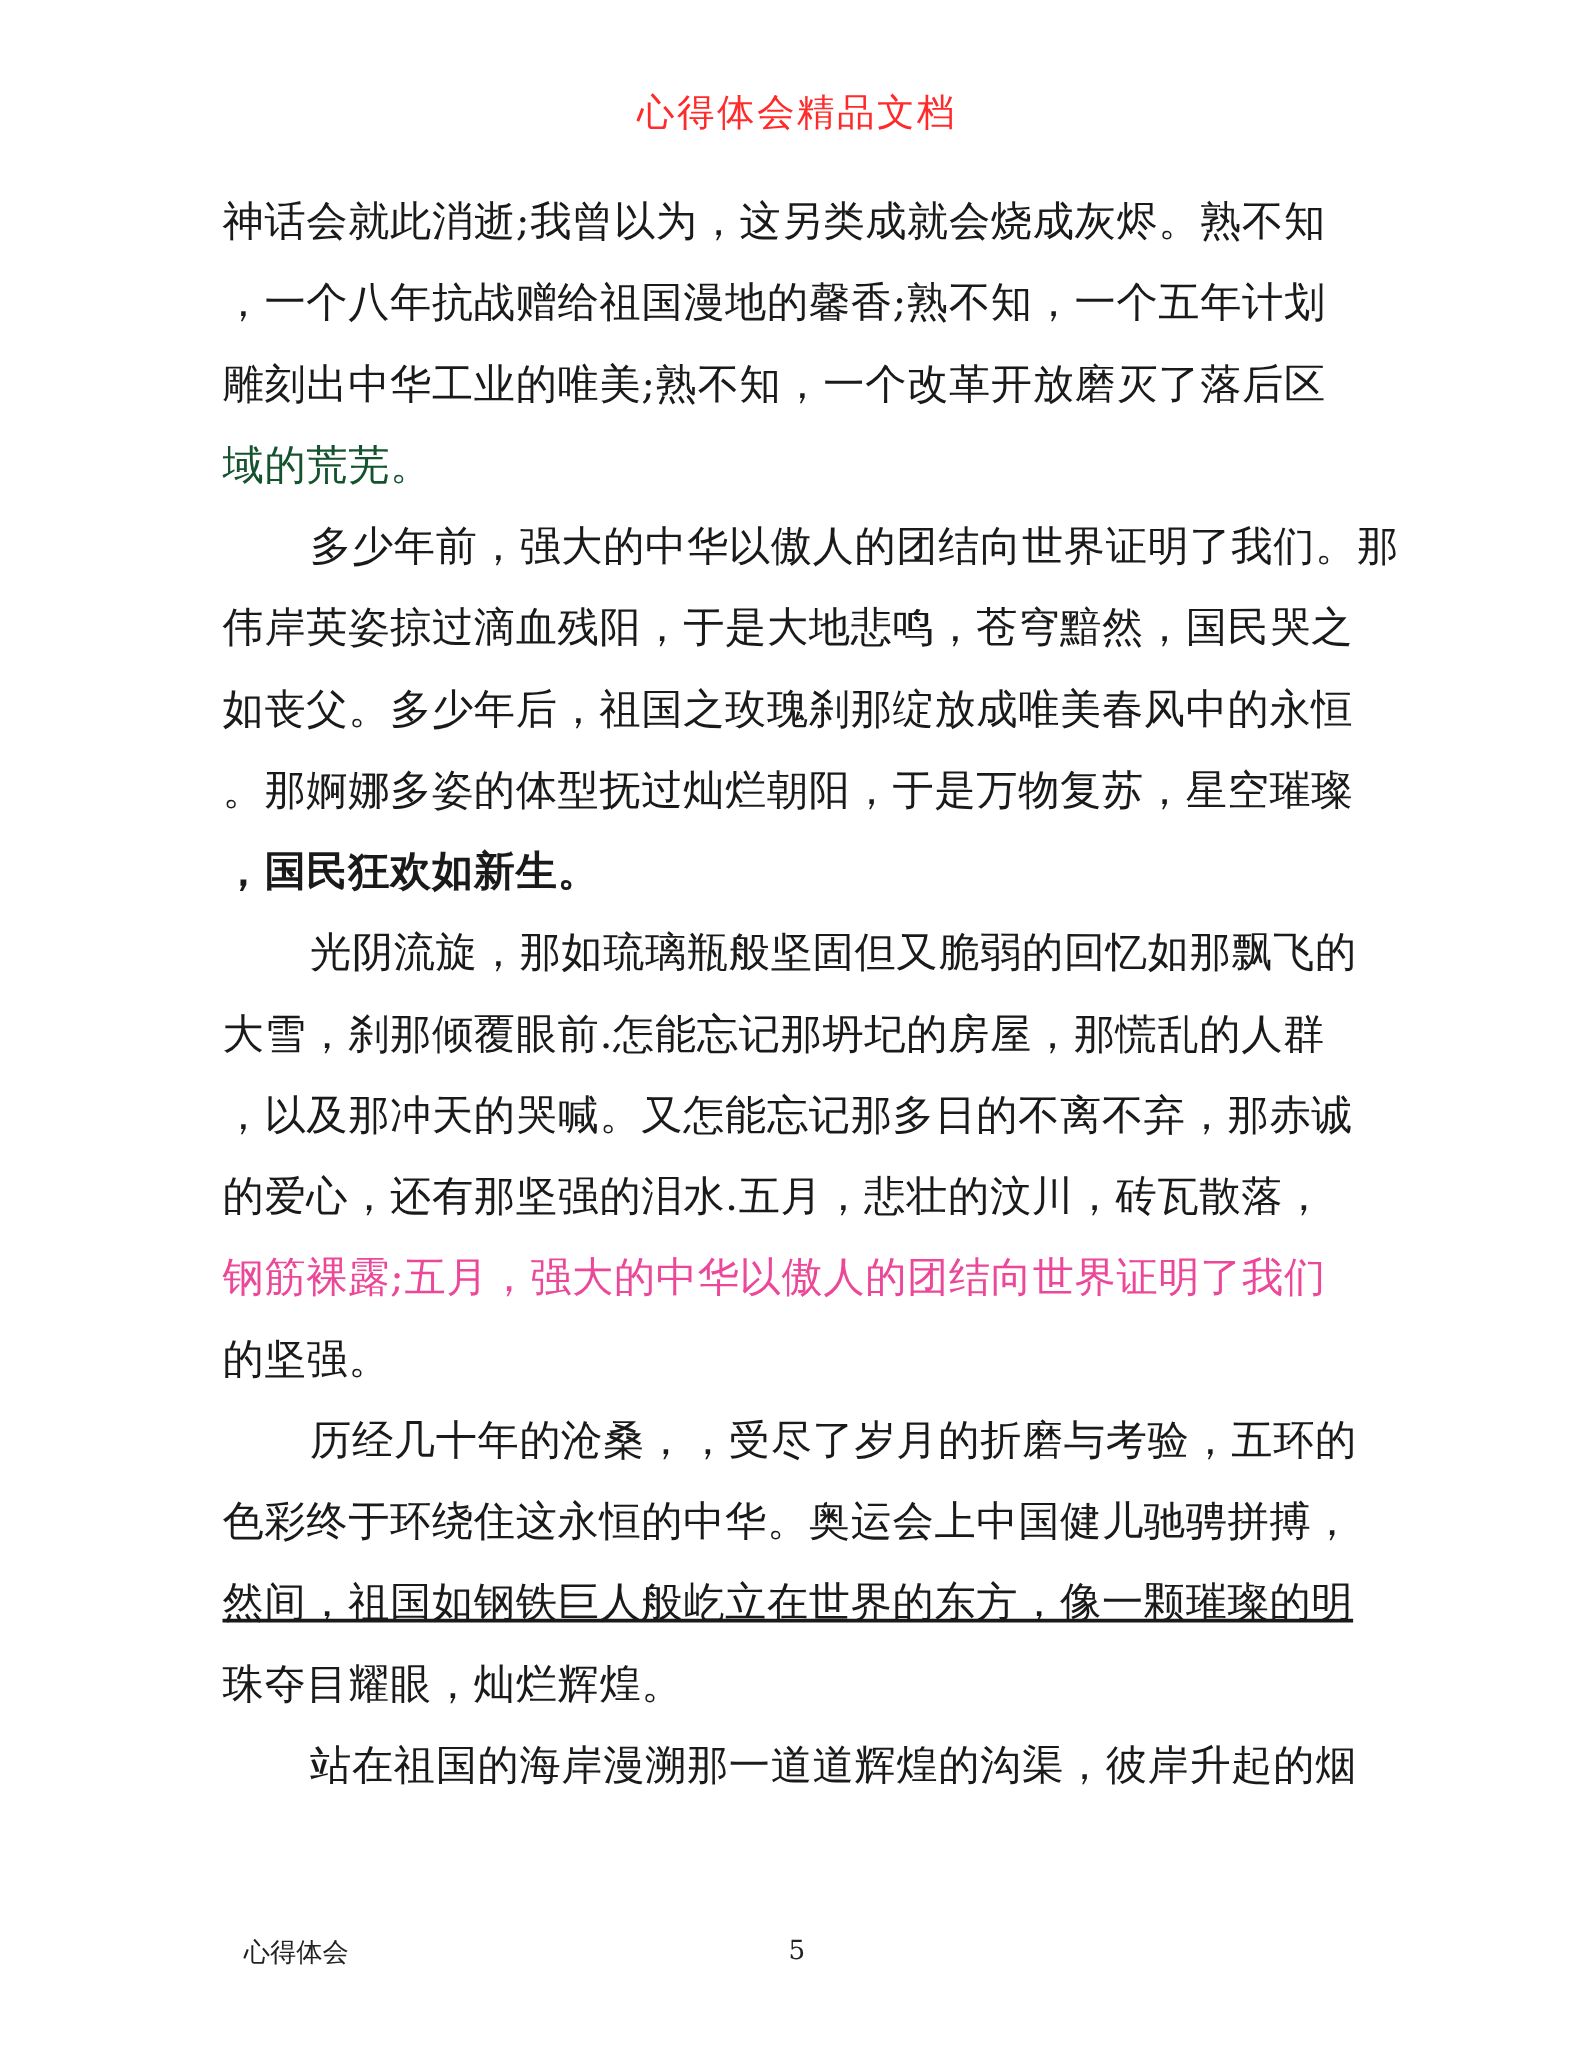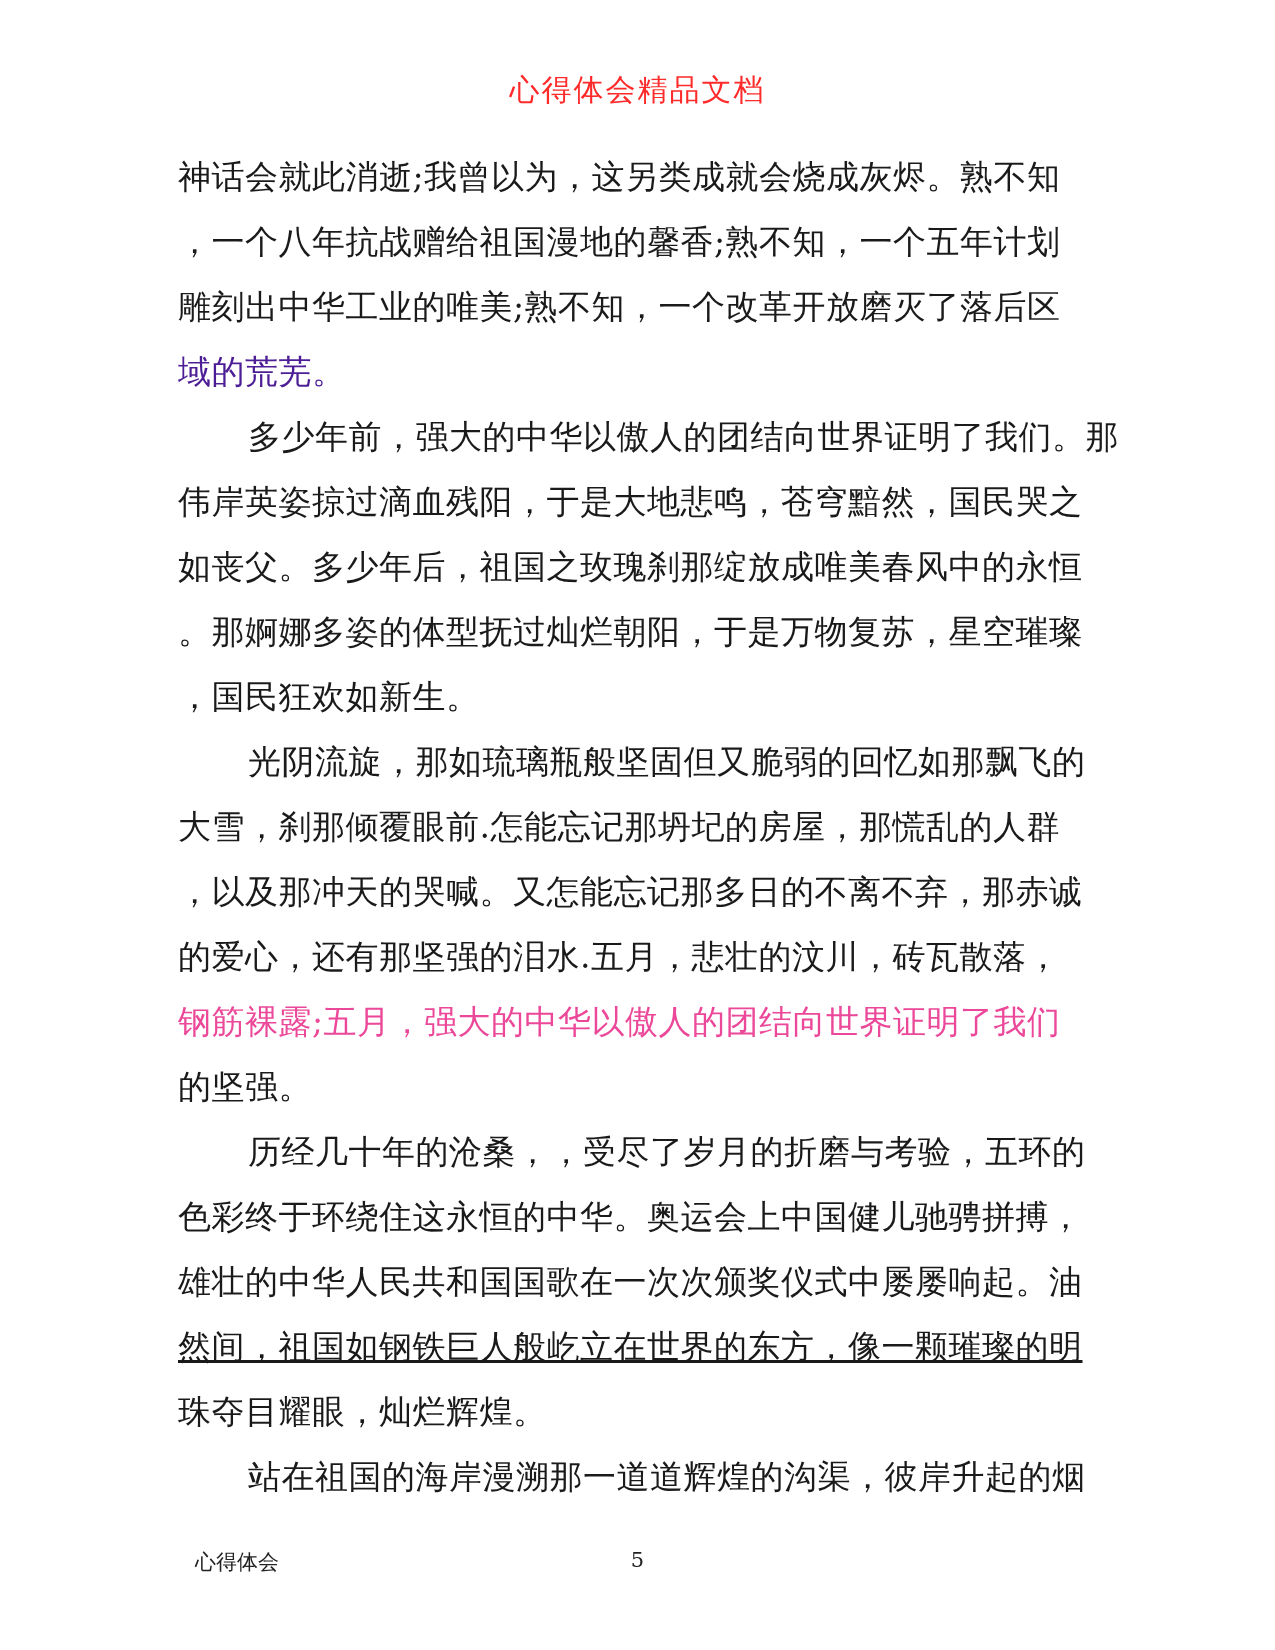--- a/index.html
+++ b/index.html
@@ -71,35 +71,34 @@
 <div class="page">
 
   <div class="doc-header">
     <span class="title" style="color: rgb(255, 42, 42);">心得体会精品文档</span>
   </div>
 
   <div class="doc-body" id="doc-body">
       <div class="body-line" style="color: rgb(26, 26, 26);">神话会就此消逝;我曾以为，这另类成就会烧成灰烬。熟不知</div>
       <div class="body-line" style="color: rgb(26, 26, 26);">，一个八年抗战赠给祖国漫地的馨香;熟不知，一个五年计划</div>
       <div class="body-line" style="color: rgb(26, 26, 26);">雕刻出中华工业的唯美;熟不知，一个改革开放磨灭了落后区</div>
-      <div class="body-line" style="color: #4c1d95;">域的荒芜。</div>
+      <div class="body-line" style="color: #14532d;">域的荒芜。</div>
       <div class="body-line indent" style="color: rgb(26, 26, 26);">多少年前，强大的中华以傲人的团结向世界证明了我们。那</div>
       <div class="body-line" style="color: rgb(26, 26, 26);">伟岸英姿掠过滴血残阳，于是大地悲鸣，苍穹黯然，国民哭之</div>
       <div class="body-line" style="color: rgb(26, 26, 26);">如丧父。多少年后，祖国之玫瑰刹那绽放成唯美春风中的永恒</div>
       <div class="body-line" style="color: rgb(26, 26, 26);">。那婀娜多姿的体型抚过灿烂朝阳，于是万物复苏，星空璀璨</div>
-      <div class="body-line" style="color: rgb(26, 26, 26);">，国民狂欢如新生。</div>
+      <div class="body-line" style="color: rgb(26, 26, 26); font-weight: bold;">，国民狂欢如新生。</div>
       <div class="body-line indent" style="color: rgb(26, 26, 26); text-align: center;">光阴流旋，那如琉璃瓶般坚固但又脆弱的回忆如那飘飞的</div>
       <div class="body-line" style="color: rgb(26, 26, 26);">大雪，刹那倾覆眼前.怎能忘记那坍圮的房屋，那慌乱的人群</div>
       <div class="body-line" style="color: rgb(26, 26, 26); text-align: center;">，以及那冲天的哭喊。又怎能忘记那多日的不离不弃，那赤诚</div>
       <div class="body-line" style="color: rgb(26, 26, 26);">的爱心，还有那坚强的泪水.五月，悲壮的汶川，砖瓦散落，</div>
       <div class="body-line" style="color: #ec4899;">钢筋裸露;五月，强大的中华以傲人的团结向世界证明了我们</div>
       <div class="body-line" style="color: rgb(26, 26, 26);">的坚强。</div>
       <div class="body-line indent" style="color: rgb(26, 26, 26);">历经几十年的沧桑，，受尽了岁月的折磨与考验，五环的</div>
       <div class="body-line" style="color: rgb(26, 26, 26);">色彩终于环绕住这永恒的中华。奥运会上中国健儿驰骋拼搏，</div>
-      <div class="body-line" style="color: rgb(26, 26, 26);">雄壮的中华人民共和国国歌在一次次颁奖仪式中屡屡响起。油</div>
       <div class="body-line" style="color: rgb(26, 26, 26); text-decoration: underline;">然间，祖国如钢铁巨人般屹立在世界的东方，像一颗璀璨的明</div>
       <div class="body-line" style="color: rgb(26, 26, 26);">珠夺目耀眼，灿烂辉煌。</div>
       <div class="body-line indent" style="color: rgb(26, 26, 26);">站在祖国的海岸漫溯那一道道辉煌的沟渠，彼岸升起的烟</div>
     </div>
 
   <div class="doc-footer">
     <span class="footer-left">心得体会</span>
     <span class="footer-page">5</span>
   </div>
 

